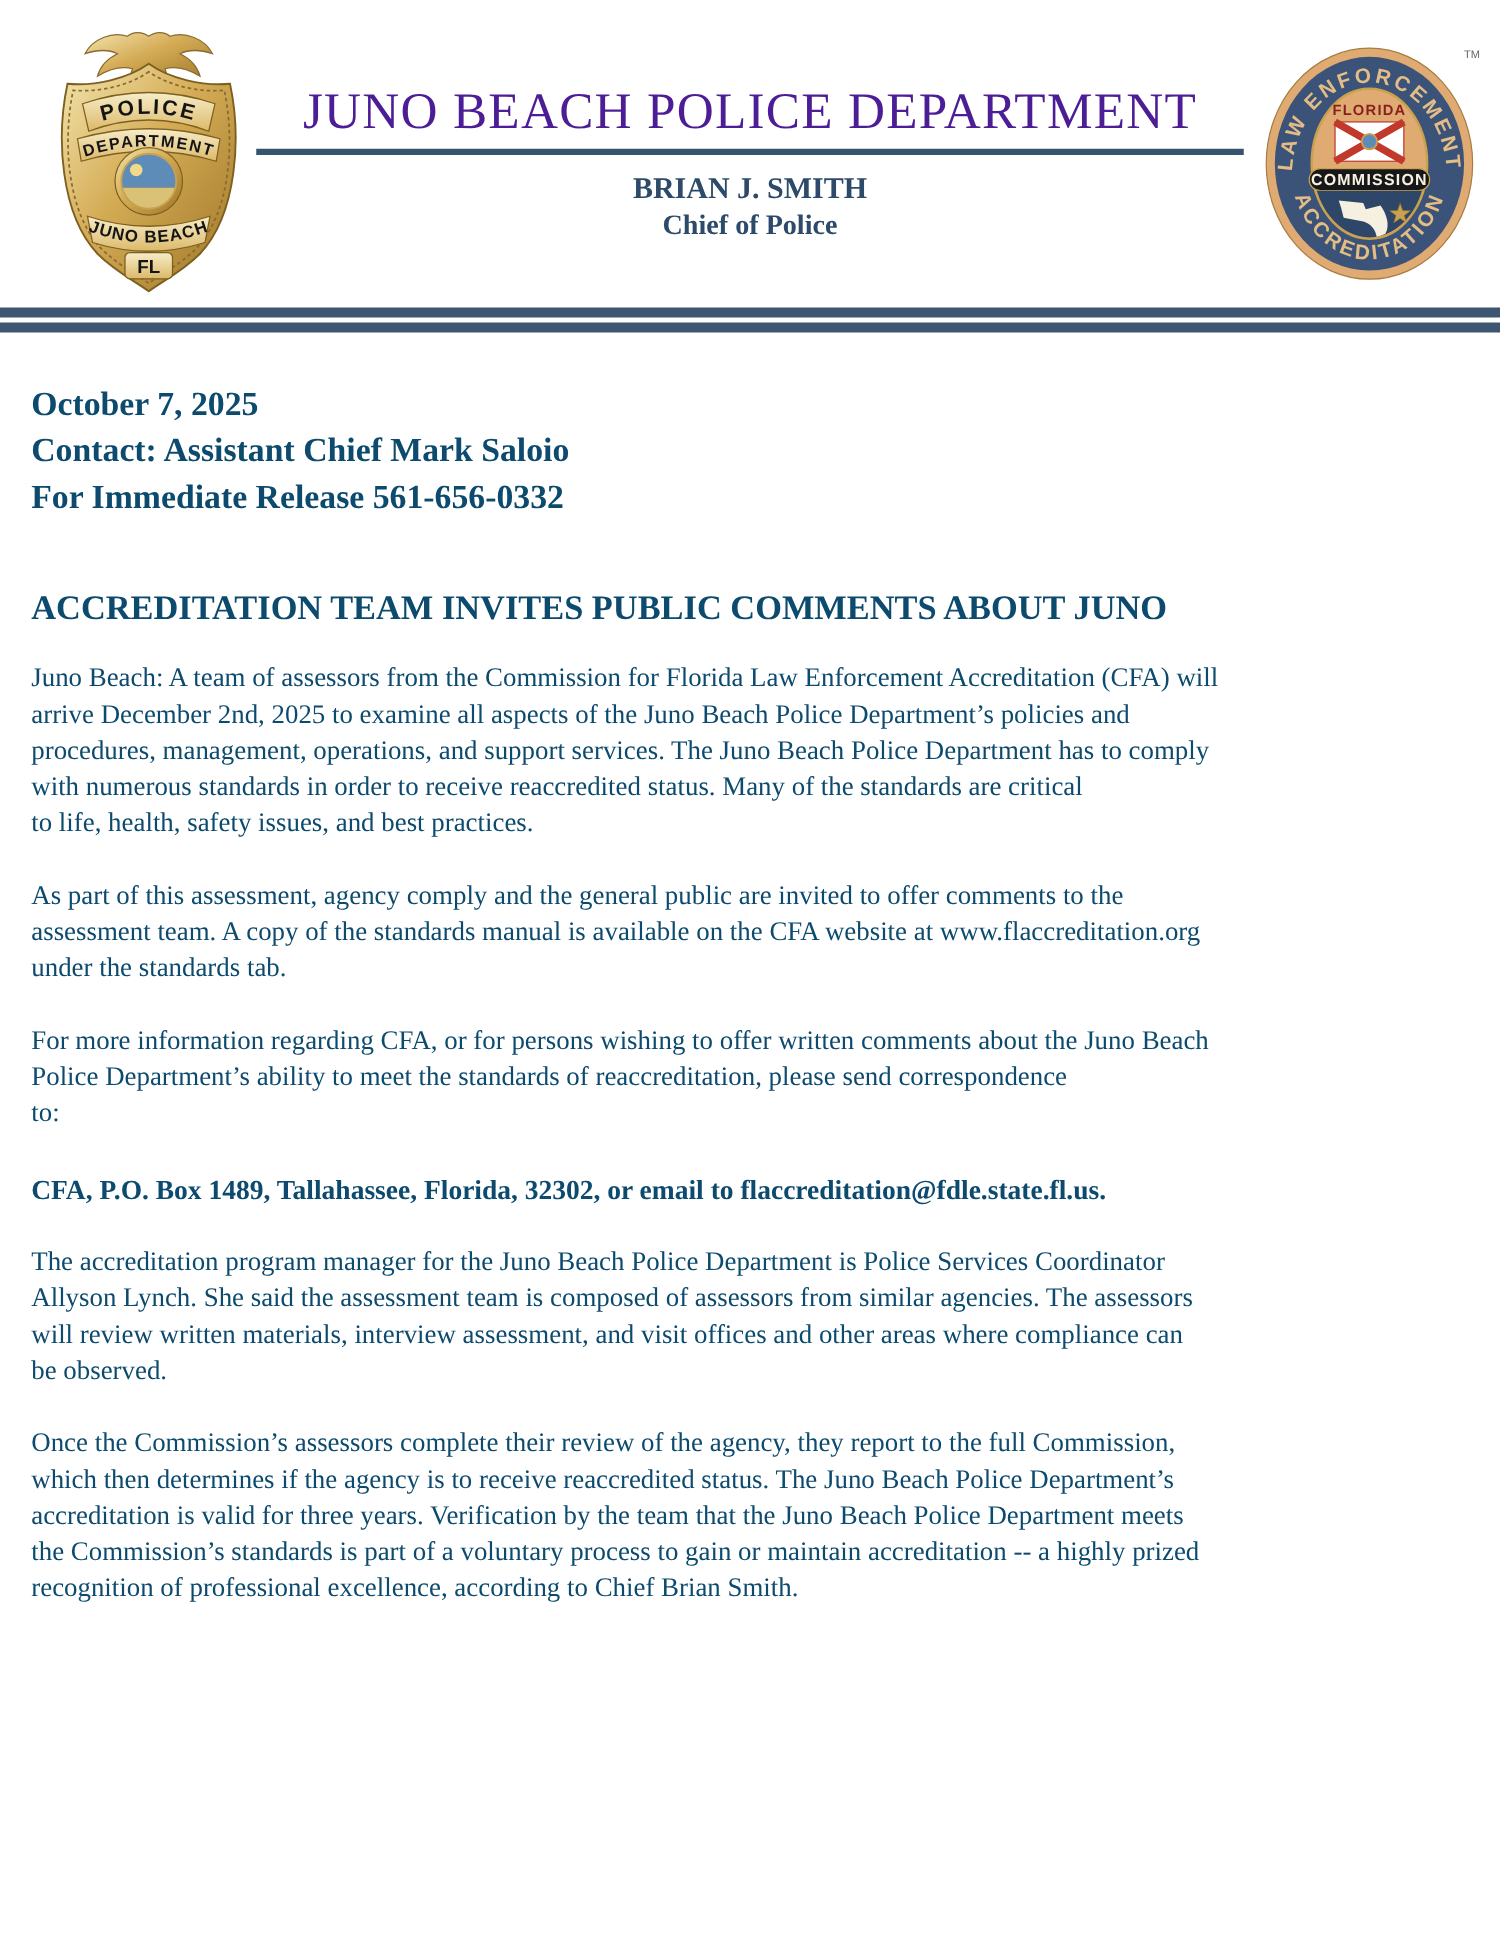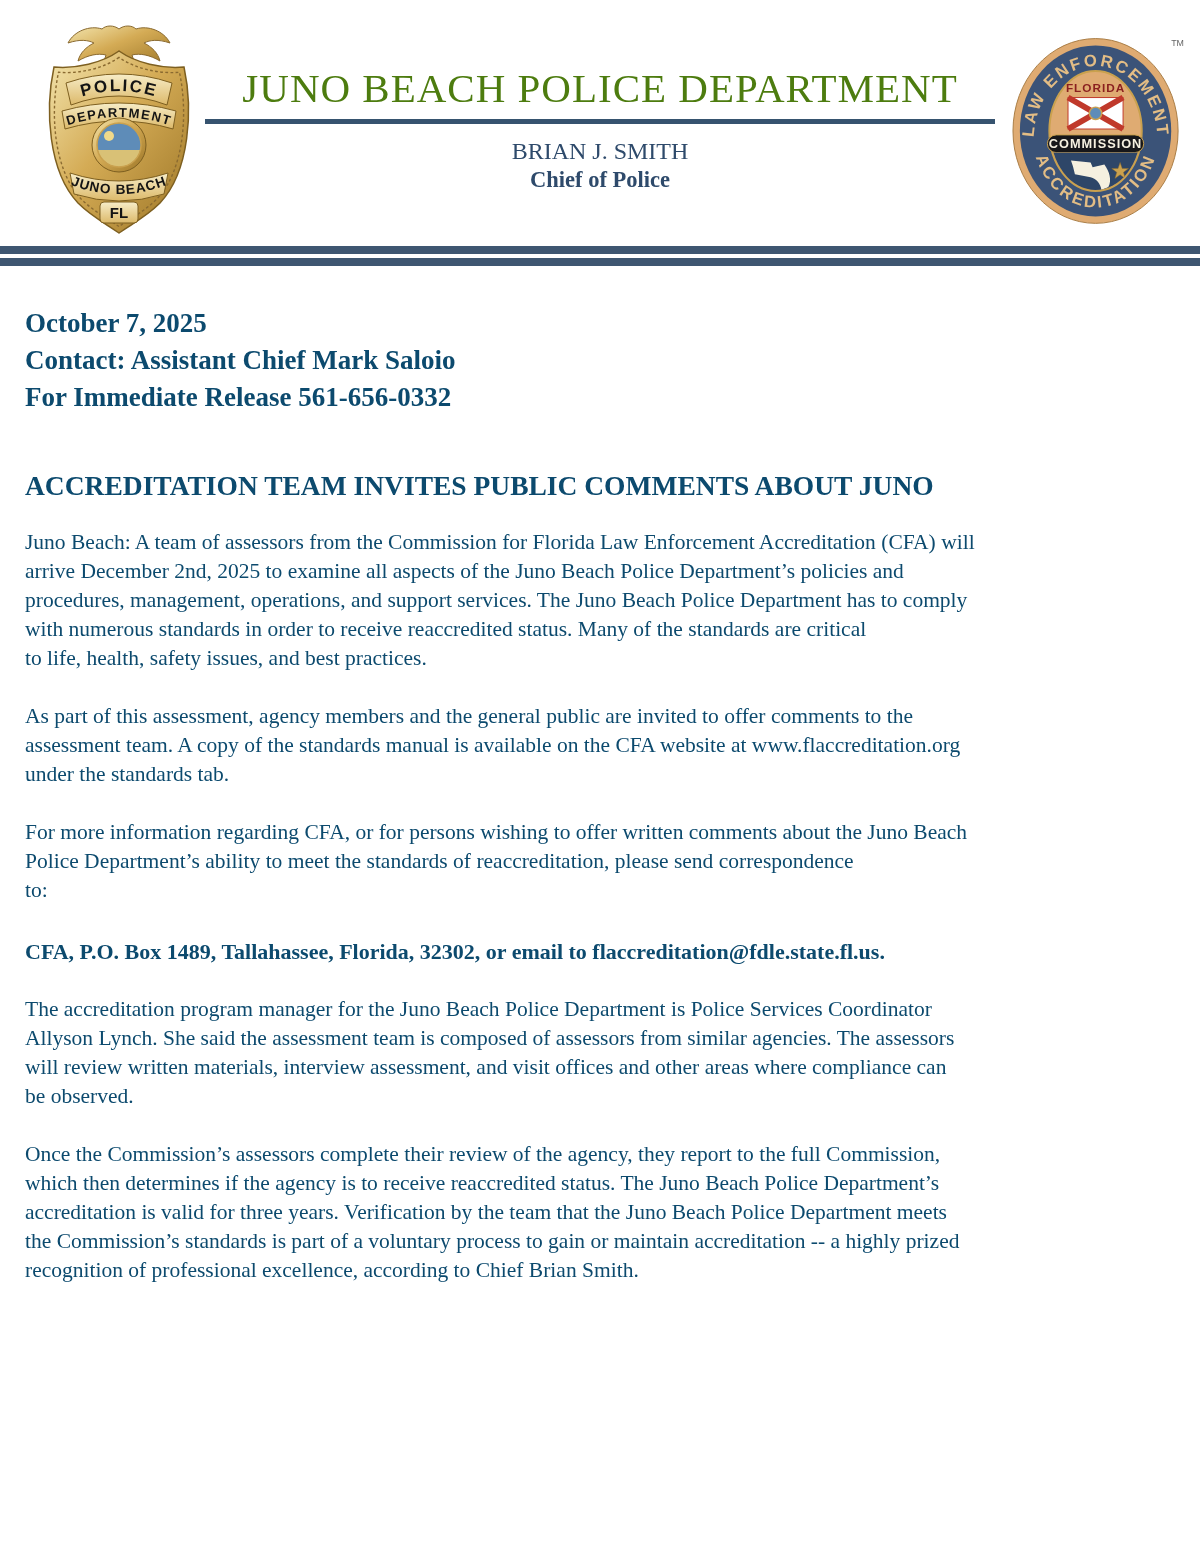--- a/index.html
+++ b/index.html
@@ -14,30 +14,30 @@
   
   .letterhead{position:absolute;left:0;top:0;width:1200px;height:270px;}
   .badge-wrap{position:absolute;left:30px;top:22px;width:178px;height:214px;}
   .seal-wrap{position:absolute;left:1012px;top:32px;width:172px;height:194px;}
   .header-center{
     position:absolute;left:205px;top:66px;width:790px;
     text-align:center;color:#3b5877;
   }
   .dept-title{
     margin:0;font-size:41px;font-weight:normal;letter-spacing:1px;
-    white-space:nowrap;color:#4d7c0f;line-height:1.1;
+    white-space:nowrap;color:#4c1d95;line-height:1.1;
   }
   .title-rule{height:5px;background:#36536f;margin-top:8px;}
   .address-line{
     margin-top:8px;font-size:26px;font-weight:bold;color:#33516f;
     white-space:nowrap;
   }
   .address-line .diamond{margin:0 30px;font-size:24px;}
   .chief-block{margin-top:13px;color:#2e4a6b;line-height:1.2;}
-  .chief-name{font-size:24px;font-weight:normal;}
+  .chief-name{font-size:24px;font-weight:bold;}
   .chief-title{font-size:22.5px;font-weight:bold;}
   .bar{position:absolute;left:0;width:1200px;background:#3e5671;}
   .bar1{top:246px;height:8px;}
   .bar2{top:258px;height:8px;}
   
   .release-body{
     position:absolute;left:25px;top:305px;width:1150px;
     color:#0c4a6e;
   }
   .date-block{font-size:27px;font-weight:bold;line-height:37px;}
@@ -175,21 +175,21 @@
     </h2>
     <div id="paragraphs">
         <div class="paragraph">
           <div class="body-line">Juno Beach: A team of assessors from the Commission for Florida Law Enforcement Accreditation (CFA) will</div>
           <div class="body-line">arrive December 2nd, 2025 to examine all aspects of the Juno Beach Police Department’s policies and</div>
           <div class="body-line">procedures, management, operations, and support services. The Juno Beach Police Department has to comply</div>
           <div class="body-line">with numerous standards in order to receive reaccredited status. Many of the standards are critical</div>
           <div class="body-line">to life, health, safety issues, and best practices.</div>
         </div>
         <div class="paragraph">
-          <div class="body-line">As part of this assessment, agency members and the general public are invited to offer comments to the</div>
+          <div class="body-line">As part of this assessment, agency comply and the general public are invited to offer comments to the</div>
           <div class="body-line">assessment team. A copy of the standards manual is available on the CFA website at www.flaccreditation.org</div>
           <div class="body-line">under the standards tab.</div>
         </div>
         <div class="paragraph">
           <div class="body-line">For more information regarding CFA, or for persons wishing to offer written comments about the Juno Beach</div>
           <div class="body-line">Police Department’s ability to meet the standards of reaccreditation, please send correspondence</div>
           <div class="body-line">to:</div>
         </div>
         <div class="paragraph bold">
           <div class="body-line">CFA, P.O. Box 1489, Tallahassee, Florida, 32302, or email to flaccreditation@fdle.state.fl.us.</div>

